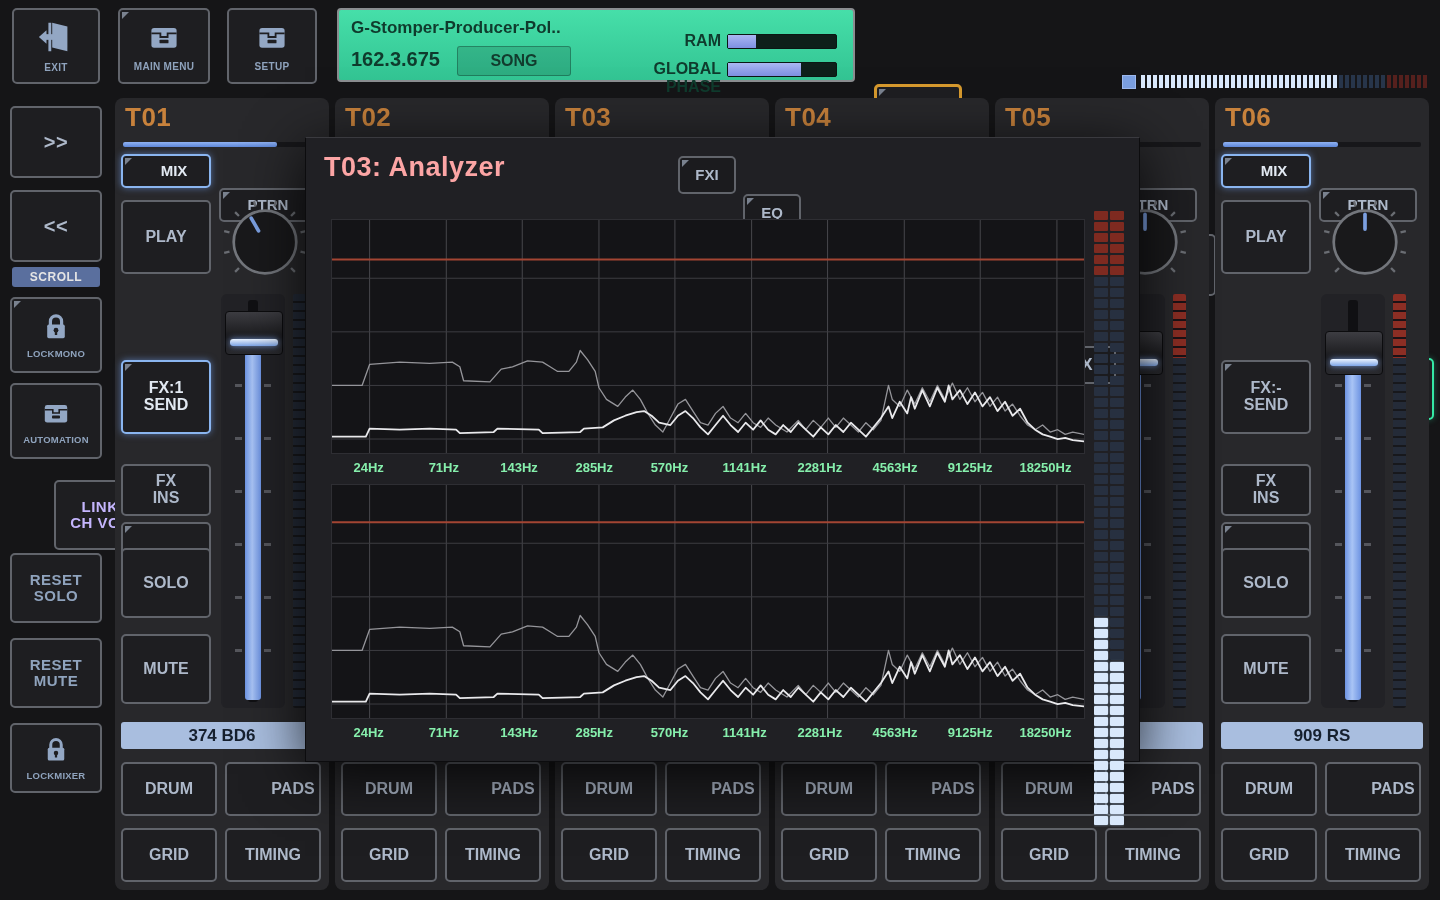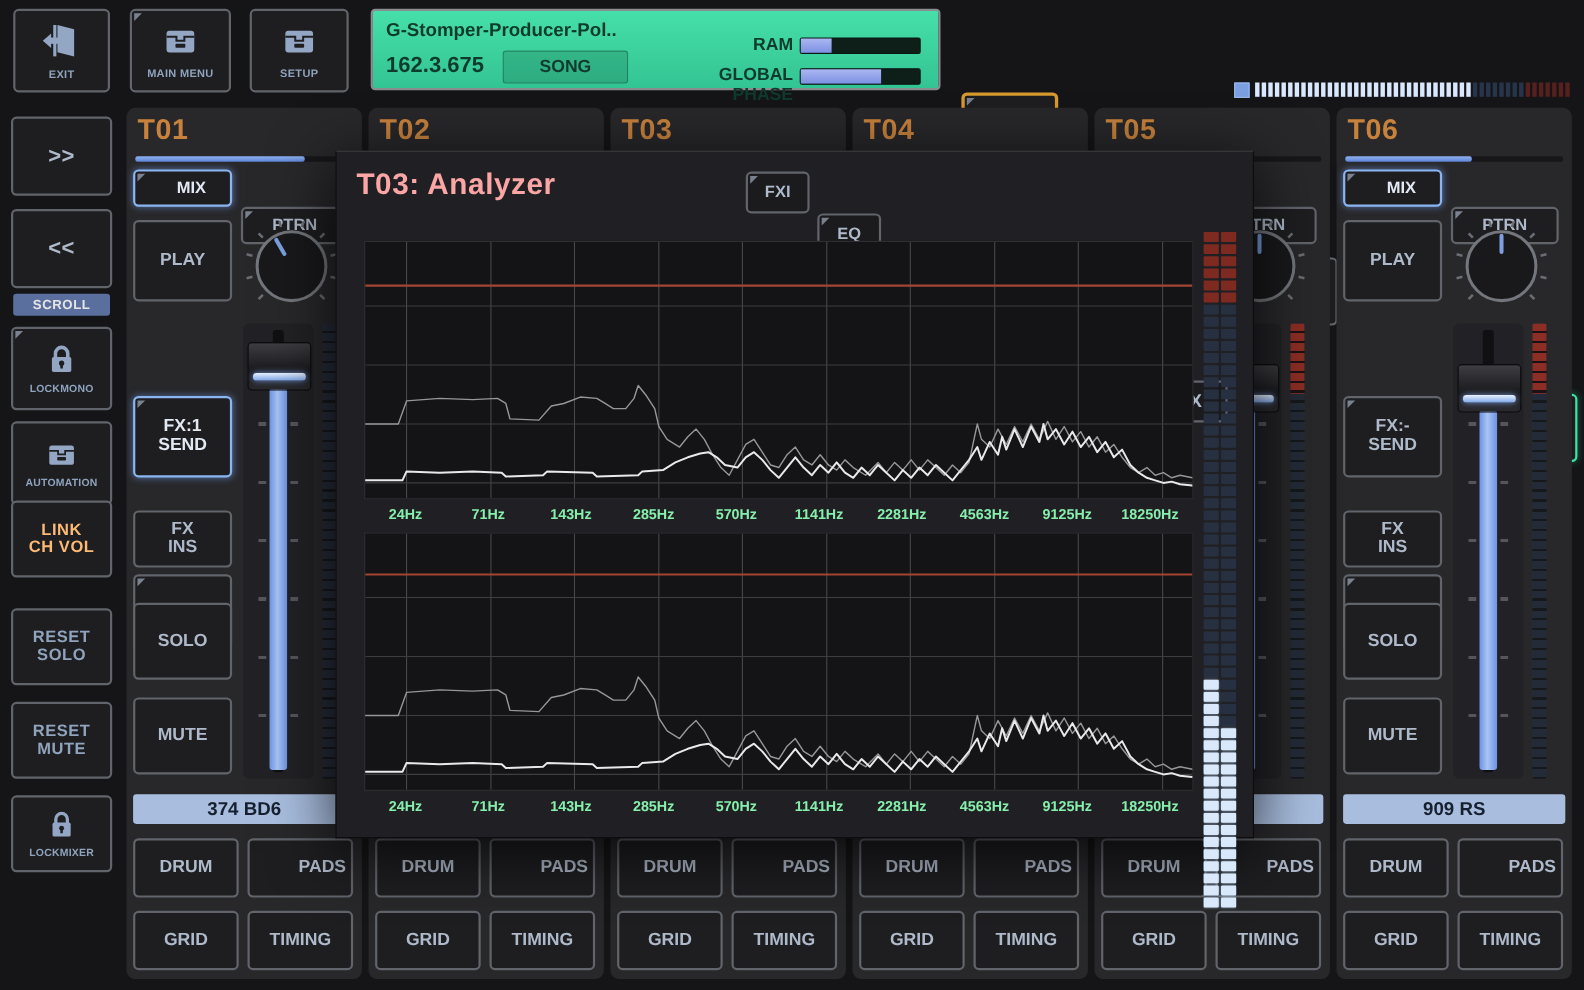--- a/index.html
+++ b/index.html
@@ -241,21 +241,21 @@
     <span class="slab">LOCKMONO</span>
   </div>
   <div class="btn side-btn" style="top:288px;height:76px;">
     <span><svg viewBox="0 0 40 40" width="36" height="32">
           <rect x="6" y="10" width="28" height="22" rx="3" fill="#93a7c4"></rect>
           <path d="M6 16 h10 v4 h8 v-4 h10" stroke="#1f1f22" stroke-width="2" fill="none"></path>
           <rect x="15" y="23" width="10" height="4" rx="1" fill="#1f1f22"></rect>
         </svg></span>
     <span class="slab">AUTOMATION</span>
   </div>
-  <div class="btn side-btn" style="top:360px;height:70px;font-size:15px;color:#fdba74;">
+  <div class="btn side-btn" style="top:385px;height:70px;font-size:15px;color:#c4b5fd;margin-left:44px;">
     <span>LINK</span>
     <span>CH VOL</span>
   </div>
   <div class="btn side-btn" style="top:458px;height:70px;font-size:15px;color:#8fa3bd;">
     <span>RESET</span>
     <span>SOLO</span>
   </div>
   <div class="btn side-btn" style="top:543px;height:70px;font-size:15px;color:#8fa3bd;">
     <span>RESET</span>
     <span>MUTE</span>

